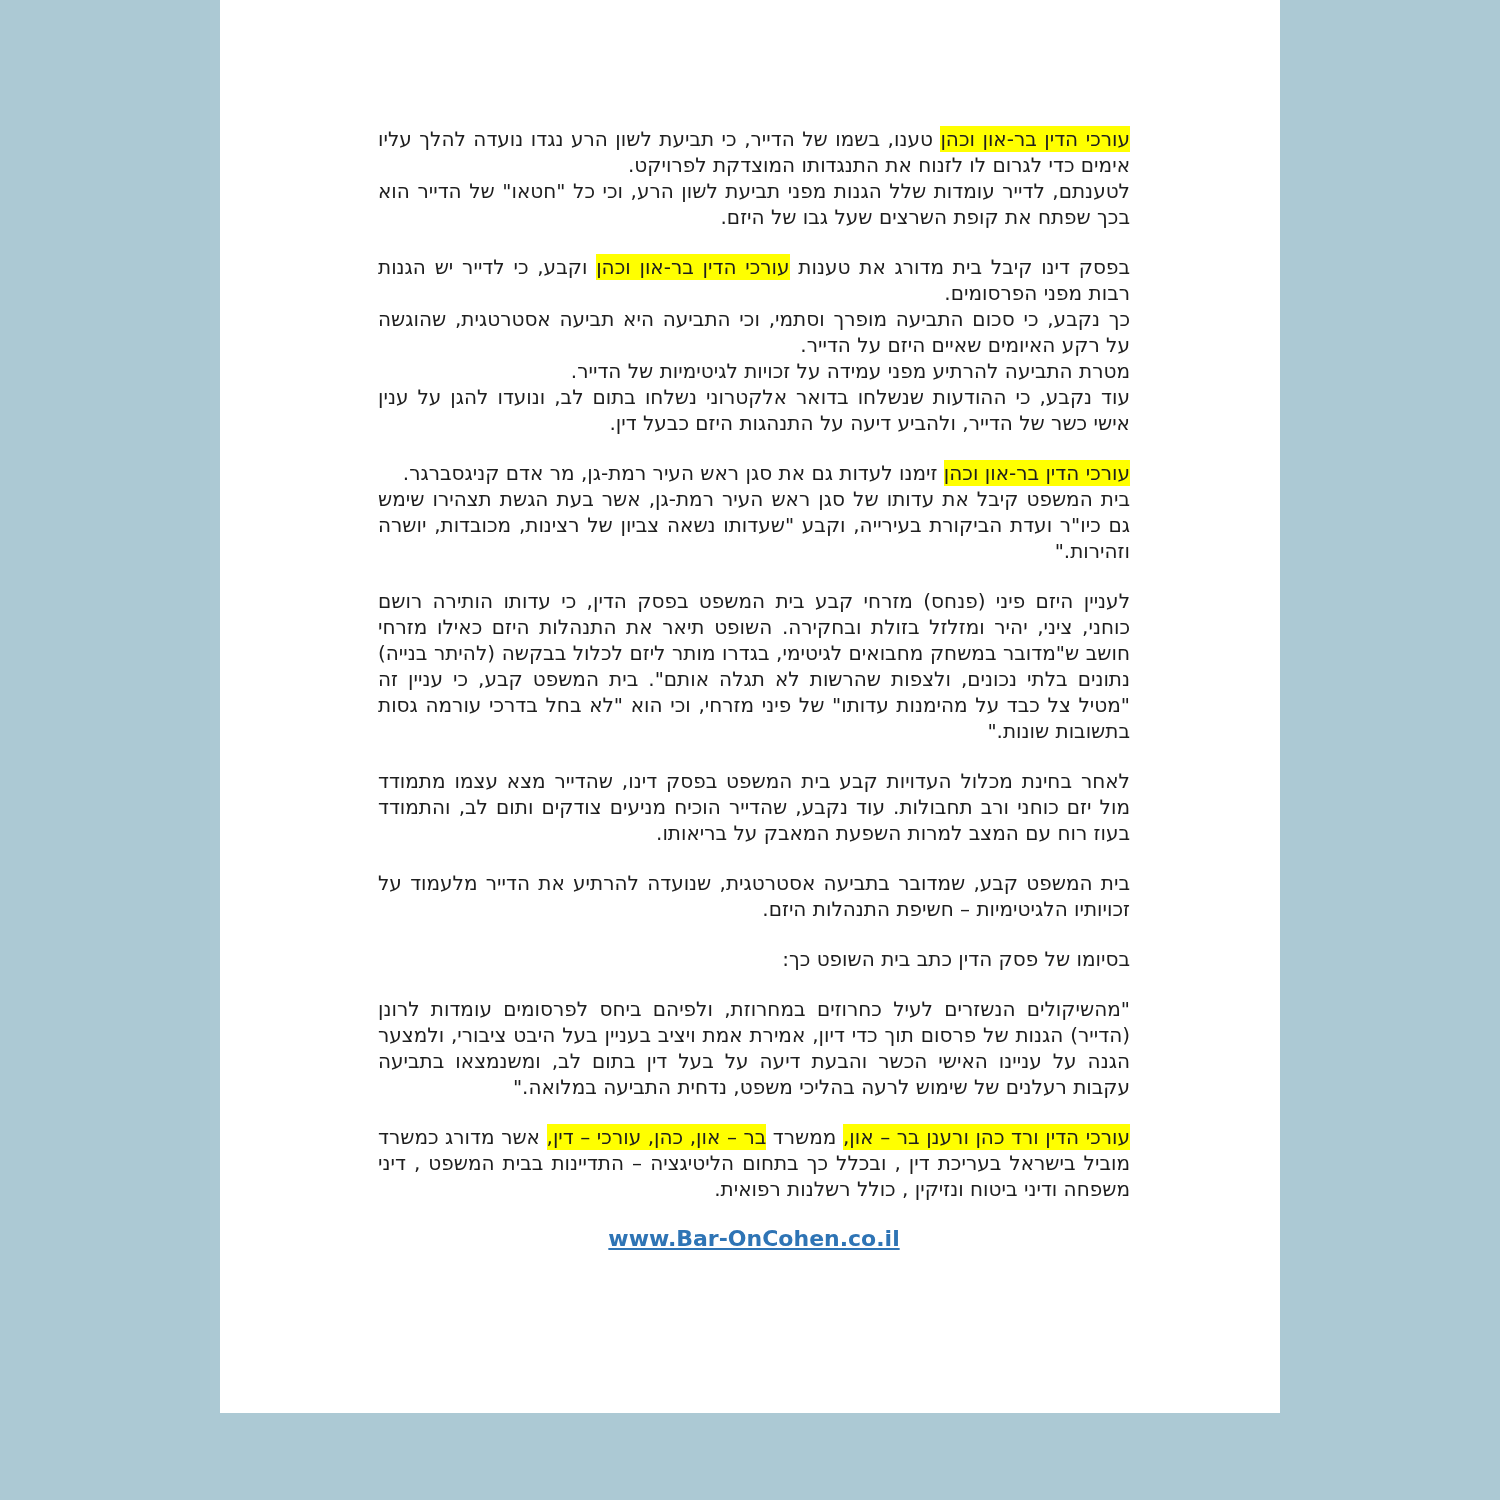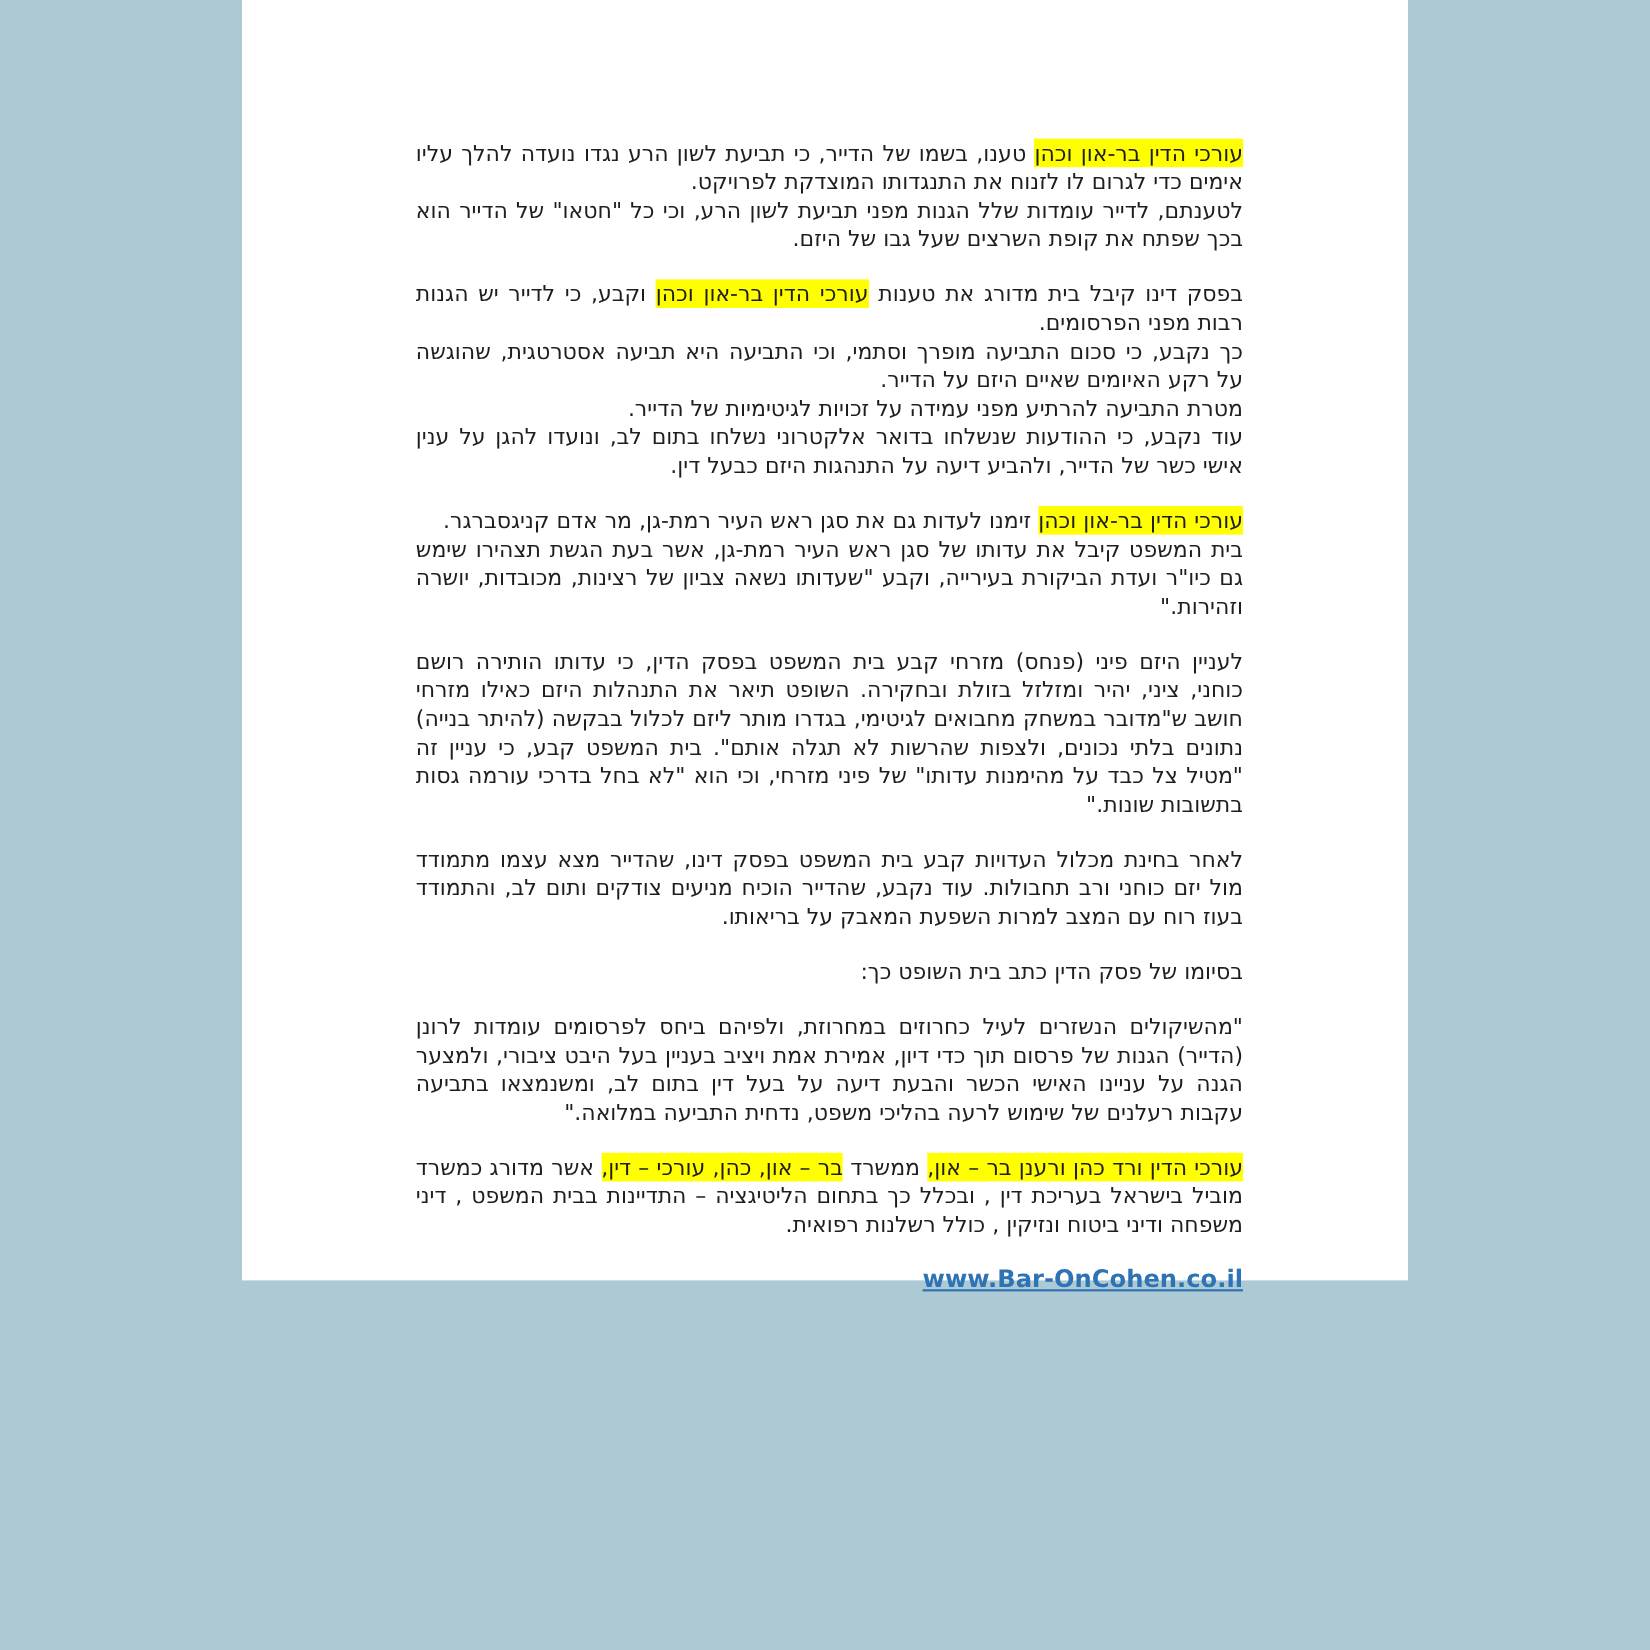--- a/index.html
+++ b/index.html
@@ -12,41 +12,41 @@
   }
   .canvas {
     width: 1500px;
     height: 1500px;
     background: #ACC9D4;
     display: flex;
     justify-content: center;
   }
   .page {
     width: 1060px;
-    height: 1164px;
+    height: 1413px;
     background: #FFFFFF;
     box-sizing: border-box;
     padding: 126px 150px 30px 158px;
   }
   .content {
     color: #1E1E1E;
     font-size: 20px;
     line-height: 26px;
     text-align: justify;
   }
   .block { margin: 0 0 24px 0; }
   .block p { margin: 0; }
   mark.hl {
     background: #FFFF00;
     color: #1E1E1E;
     padding: 1px 0;
   }
   .bold-para { font-weight: normal; }
   .link-row {
-    text-align: right;
+    text-align: center;
     direction: ltr;
     margin-top: 2px;
   }
   .site-link {
     color: #2E74B5;
     font-weight: bold;
     font-size: 22px;
     text-decoration: underline;
     cursor: pointer;
   }
@@ -76,20 +76,23 @@
       </div>
 
       <div class="block">
         <p><span>לעניין היזם פיני (פנחס) מזרחי קבע בית המשפט בפסק הדין, כי עדותו הותירה רושם כוחני, ציני, יהיר ומזלזל בזולת ובחקירה. השופט תיאר את התנהלות היזם כאילו מזרחי חושב ש"מדובר במשחק מחבואים לגיטימי, בגדרו מותר ליזם לכלול בבקשה (להיתר בנייה) נתונים בלתי נכונים, ולצפות שהרשות לא תגלה אותם". בית המשפט קבע, כי עניין זה "מטיל צל כבד על מהימנות עדותו" של פיני מזרחי, וכי הוא "לא בחל בדרכי עורמה גסות בתשובות שונות."</span></p>
       </div>
 
       <div class="block">
         <p><span>לאחר בחינת מכלול העדויות קבע בית המשפט בפסק דינו, שהדייר מצא עצמו מתמודד מול יזם כוחני ורב תחבולות. עוד נקבע, שהדייר הוכיח מניעים צודקים ותום לב, והתמודד בעוז רוח עם המצב למרות השפעת המאבק על בריאותו.</span></p>
       </div>
 
+      <div class="block">
+        <p><span>בית המשפט קבע, שמדובר בתביעה אסטרטגית, שנועדה להרתיע את הדייר מלעמוד על זכויותיו הלגיטימיות – חשיפת התנהלות היזם.</span></p>
+      </div>
 
       <div class="block">
         <p><span>בסיומו של פסק הדין כתב בית השופט כך:</span></p>
       </div>
 
       <div class="block">
         <p><span>"מהשיקולים הנשזרים לעיל כחרוזים במחרוזת, ולפיהם ביחס לפרסומים עומדות לרונן (הדייר) הגנות של פרסום תוך כדי דיון, אמירת אמת ויציב בעניין בעל היבט ציבורי, ולמצער הגנה על עניינו האישי הכשר והבעת דיעה על בעל דין בתום לב, ומשנמצאו בתביעה עקבות רעלנים של שימוש לרעה בהליכי משפט, נדחית התביעה במלואה."</span></p>
       </div>
 
       <div class="block bold-para">

